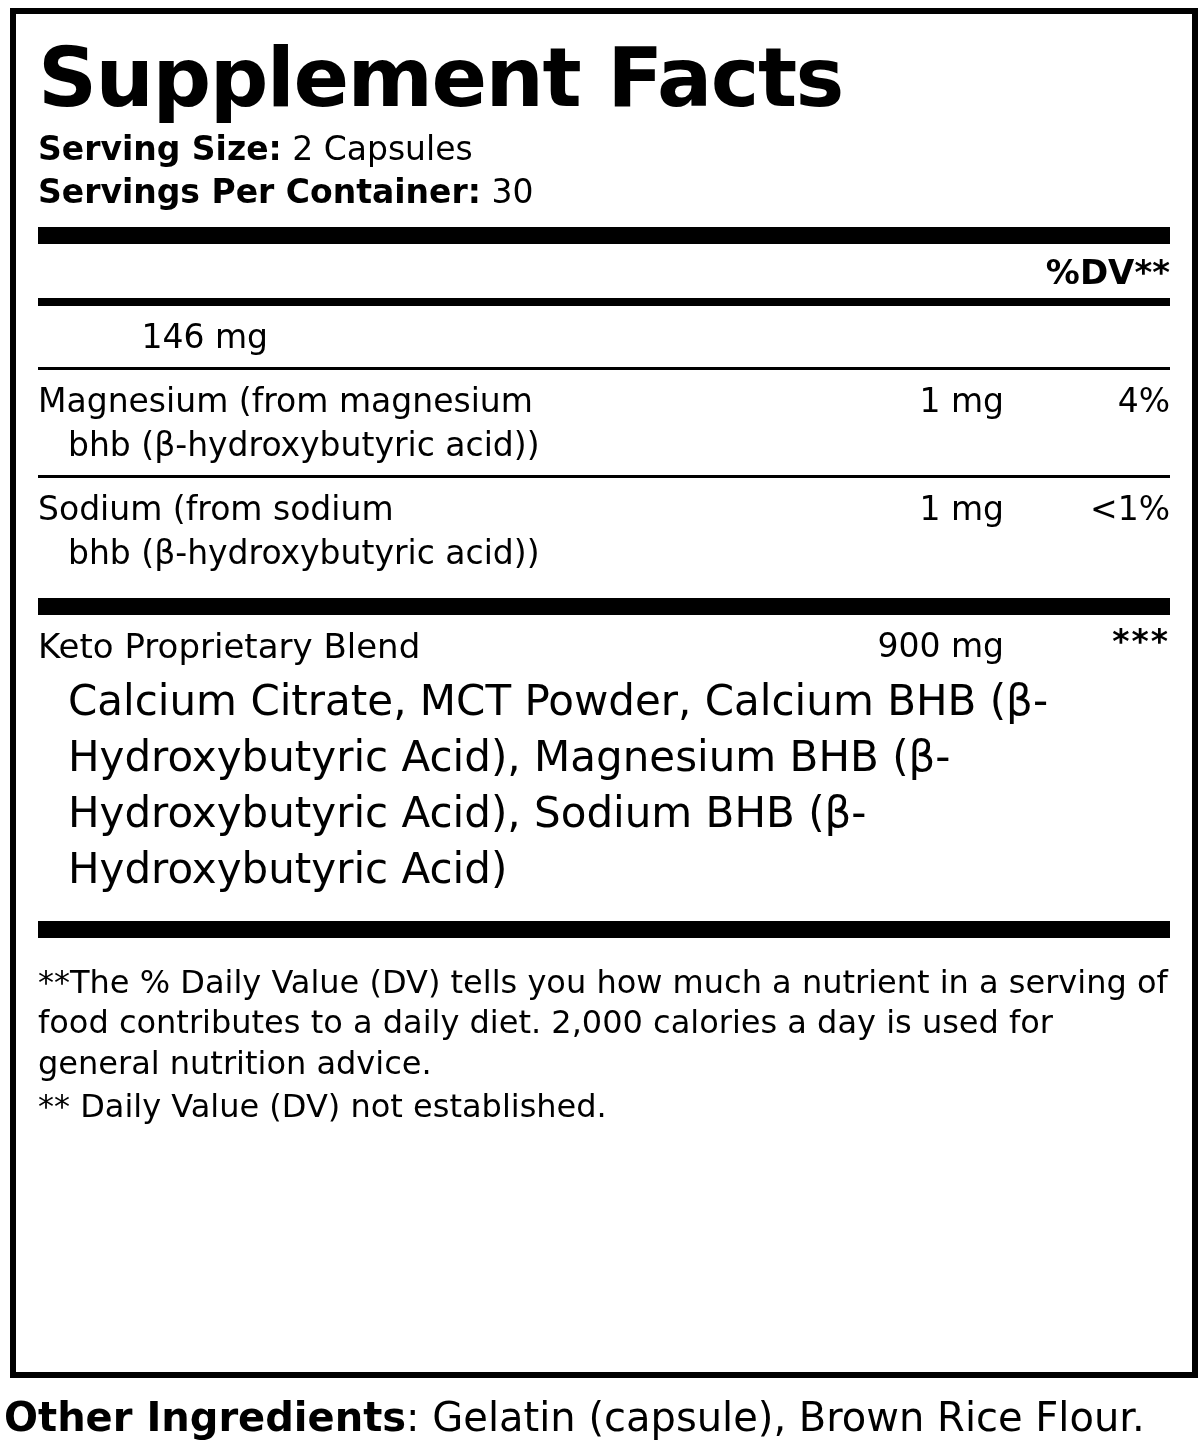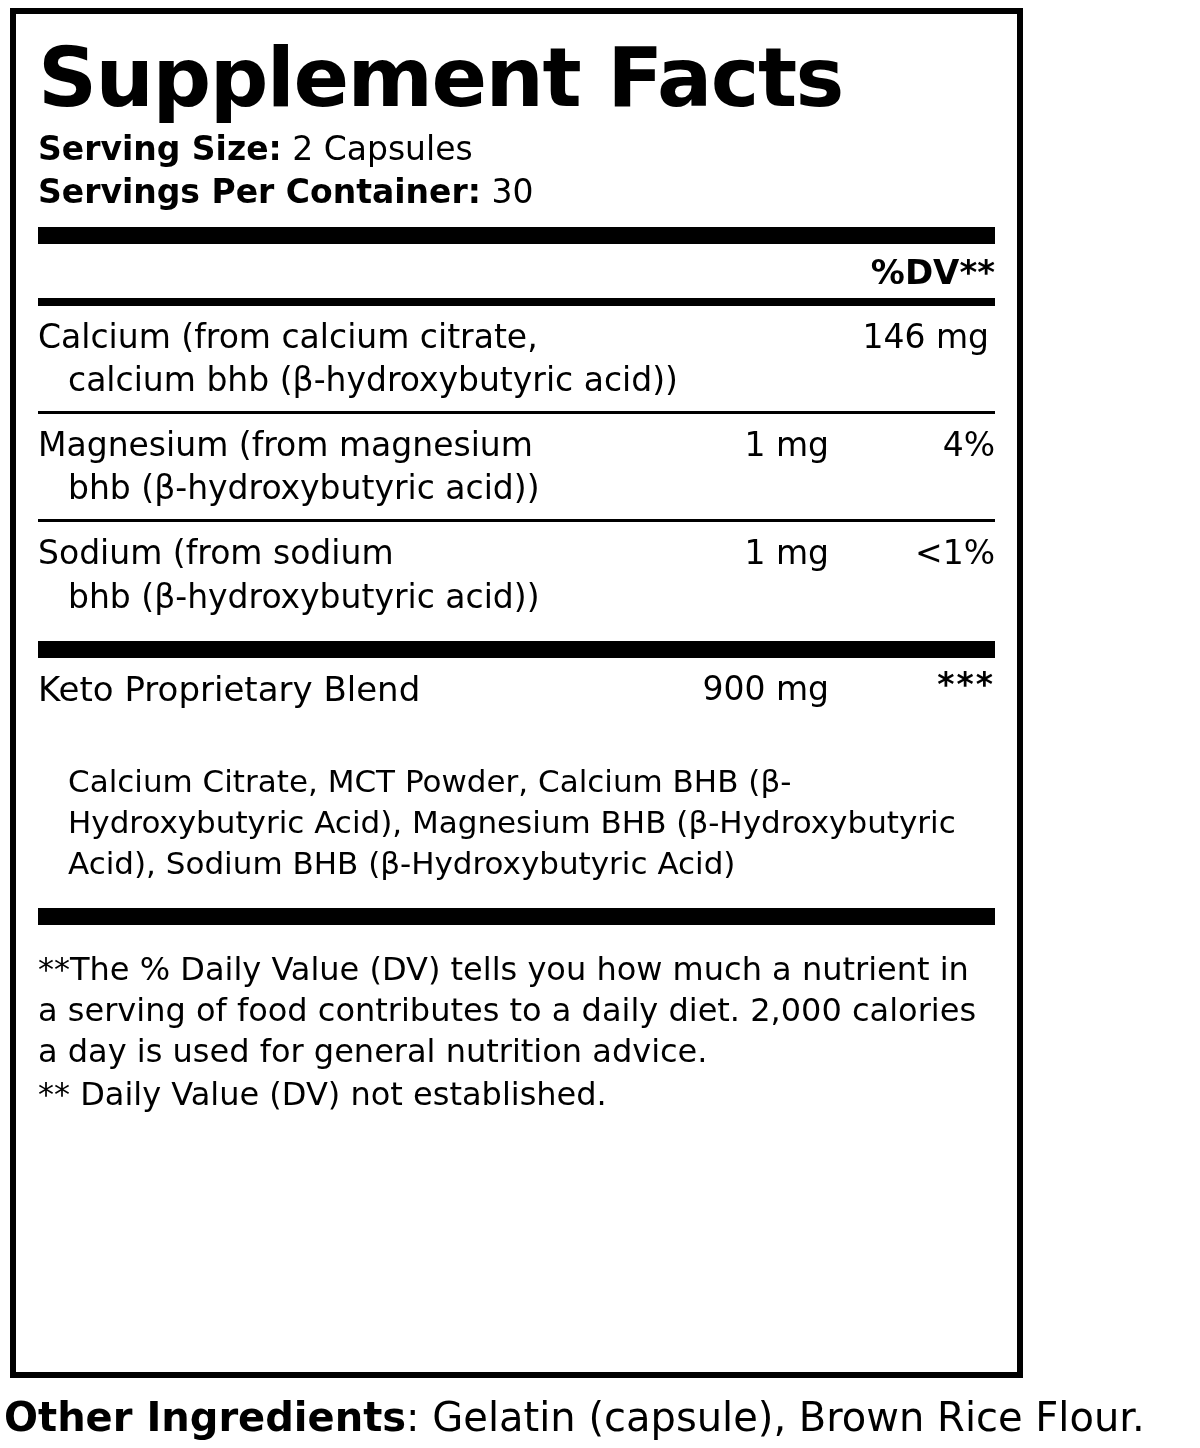--- a/index.html
+++ b/index.html
@@ -22,21 +22,21 @@
     height: 1448px;
     padding: 0;
   }
 
   
   .facts-box {
     box-sizing: border-box;
     margin: 8px 10px 0 10px;
     border: 6px solid #000;
     padding: 10px 22px 12px 22px;
-    width: 1013px;
+    width: 1188px;
     height: 1370px;
   }
 
   .title {
     font-size: 82px;
     font-weight: 700;
     line-height: 0.98;
     letter-spacing: -1.5px;
     margin: 14px 0 4px 0;
     white-space: nowrap;
@@ -140,24 +140,23 @@
   .blend-row .dv {
     flex: 0 0 160px;
     text-align: right;
     font-size: 33px;
     line-height: 1.0;
     font-weight: 700;
     letter-spacing: 2px;
   }
 
   .blend-ingredients {
-    font-size: 31px;
+    font-size: 42px;
     line-height: 1.33;
     padding: 4px 0 10px 30px;
-    margin-top: 44px;
   }
 
   .footnotes {
     padding-top: 24px;
   }
   .footnote {
     font-size: 32px;
     line-height: 1.28;
     margin: 0 0 2px 0;
   }
@@ -191,24 +190,20 @@
 
     <div class="rule-thick"></div>
 
     <div class="header-row">
       <div class="h-dv">%DV**</div>
     </div>
 
     <div class="rule-med"></div>
 
     <div class="row">
-      <div class="name">
-        <span>Calcium (from calcium citrate,</span>
-        <span class="indent">calcium bhb (β-hydroxybutyric acid))</span>
-      </div>
       <div class="amount">146 mg</div>
     </div>
 
     <div class="rule-thin"></div>
 
     <div class="row">
       <div class="name">
         <span>Magnesium (from magnesium</span>
         <span class="indent">bhb (β-hydroxybutyric acid))</span>
       </div>

